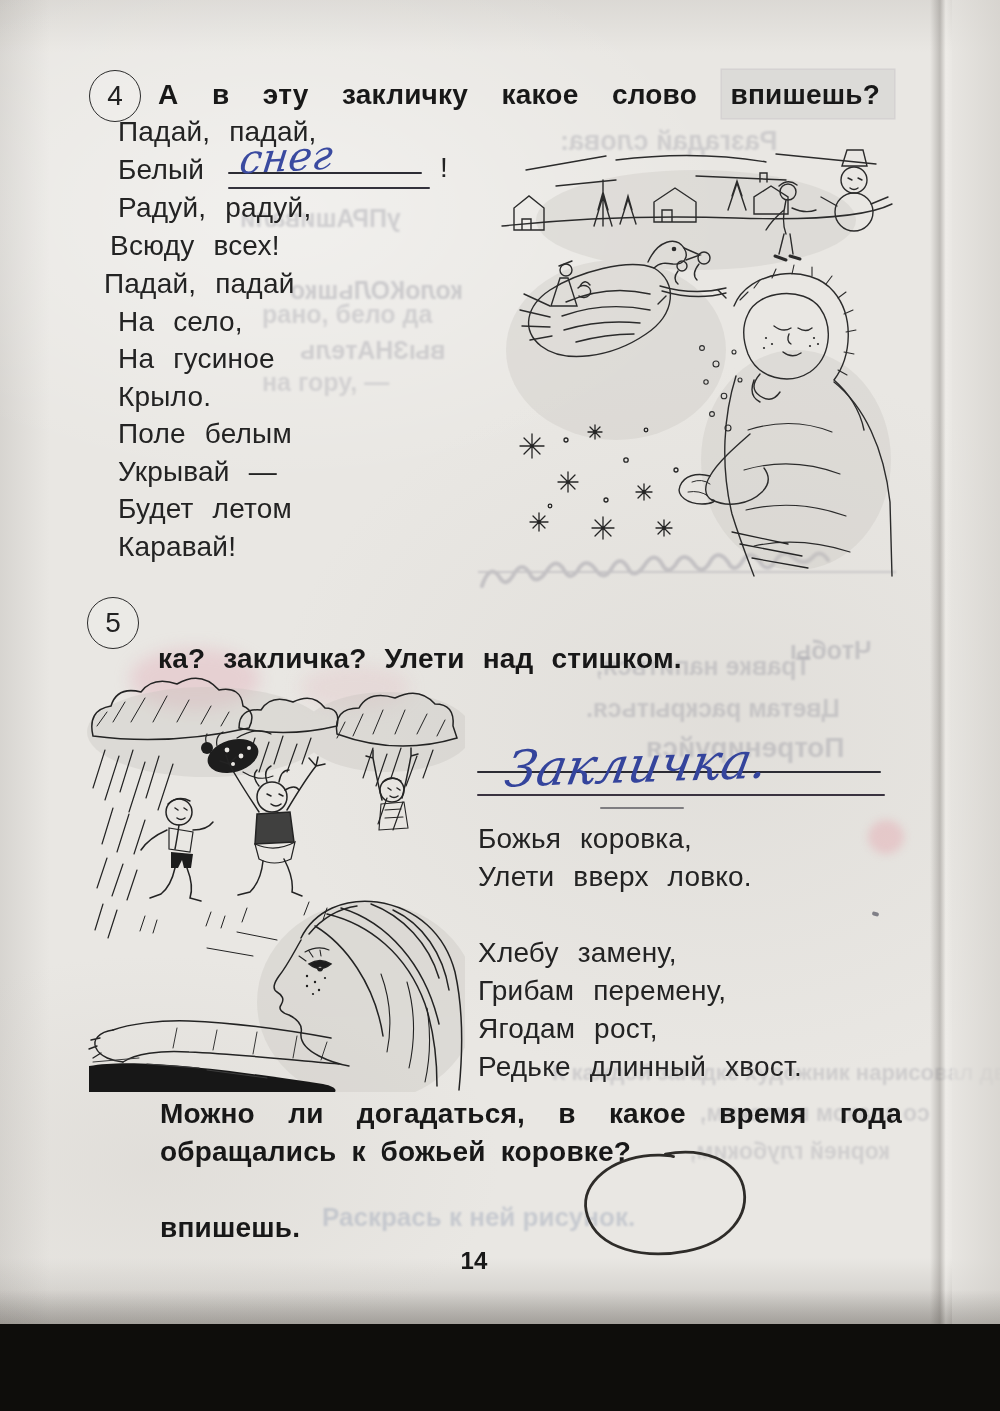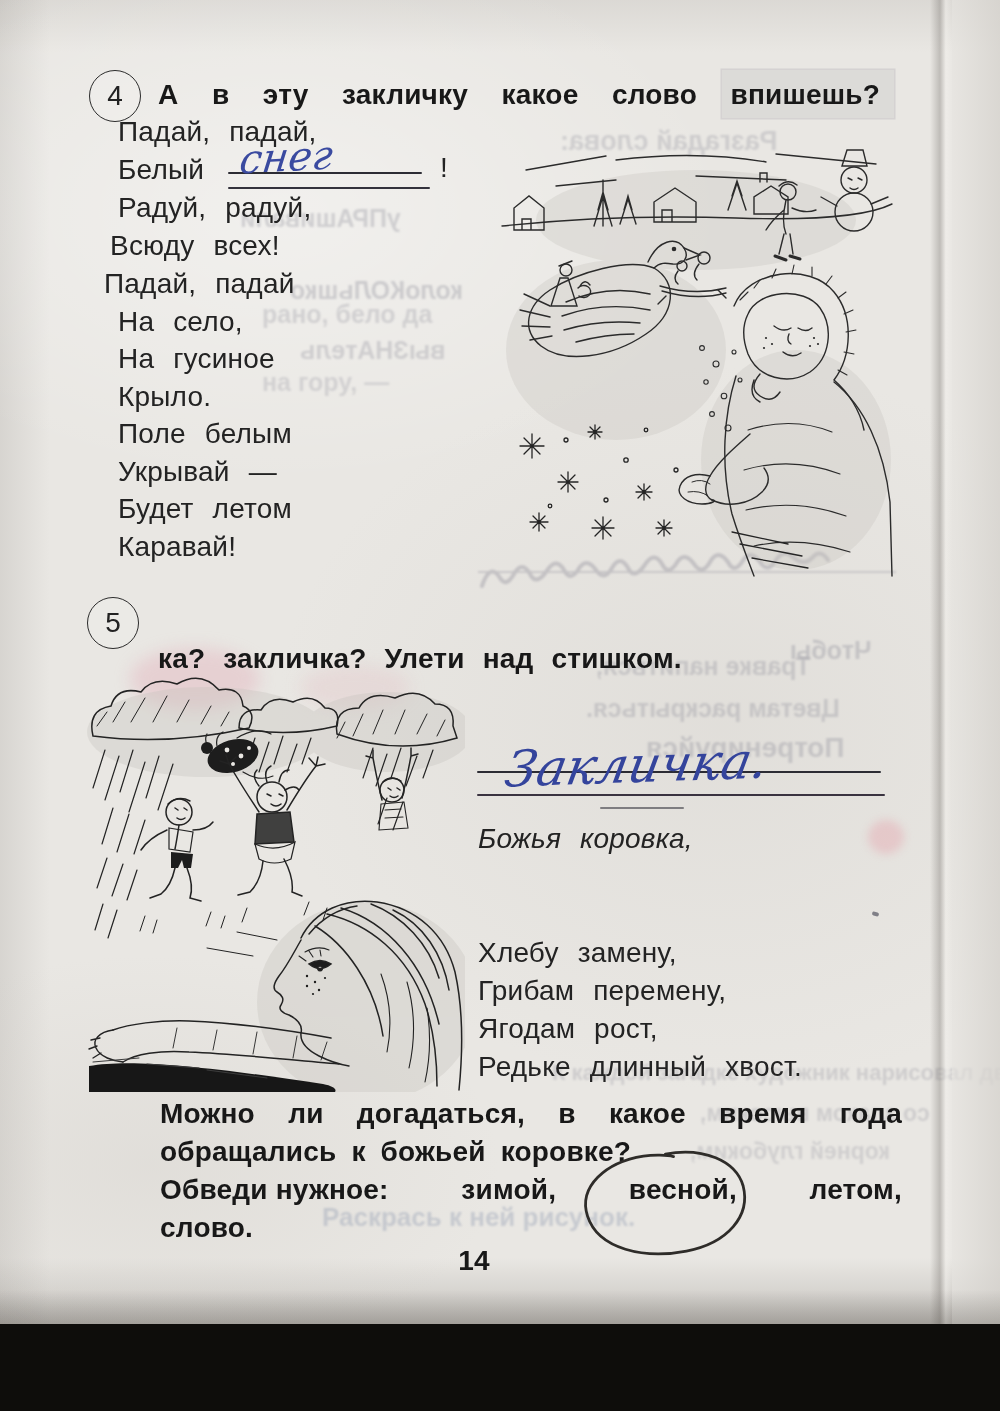--- a/index.html
+++ b/index.html
@@ -271,41 +271,36 @@
         <path d="M6,390 l46,-4 M60,392 l52,4 M120,398 l60,8" stroke="#3c3c3c" stroke-width="1"></path>
       </g>
     </svg>
 
     <div class="rule" style="left:477px;top:771px;width:404px;"></div>
     <div class="rule" style="left:477px;top:794px;width:408px;background:#3a3340;"></div>
     <div class="rule" style="left:600px;top:807px;width:84px;height:1.6px;opacity:.55;"></div>
     <div class="hand" style="left:506px;top:736px;font-size:50px;transform:rotate(-2deg) skewX(-12deg);color:#34449c;">Закличка.</div>
     <div style="position:absolute;left:872px;top:912px;width:7px;height:4px;background:#4a4a58;border-radius:2px;transform:rotate(18deg);opacity:.65;"></div>
 
-    <div class="print poem" style="left:478px;top:824px;font-style:italic;">Божья коровка,</div>
+    <div class="print poem" style="left:478px;top:824px;">Божья коровка,</div>
+    <div class="print poem" style="left:478px;top:862px;">Улети вверх ловко.</div>
     <div class="print poem" style="left:478px;top:938px;">Хлебу замену,</div>
     <div class="print poem" style="left:478px;top:976px;">Грибам перемену,</div>
     <div class="print poem" style="left:478px;top:1014px;">Ягодам рост,</div>
     <div class="print poem" style="left:478px;top:1052px;">Редьке длинный хвост.</div>
 
     <div class="print bold justify" style="left:160px;top:1099px;width:742px;">Можно ли догадаться, в какое время года</div>
     <div class="print bold" style="left:160px;top:1137px;word-spacing:7px;">обращались к божьей коровке?</div>
-    <div class="print bold flexline" style="left:160px;top:1175px;width:742px;">
-      <span>Обведи нужное:</span>
-      <span>зимой,</span>
-      <span>весной,</span>
-      <span>летом,</span>
-    </div>
-    <div class="print bold" style="left:160px;top:1213px;">слово.</div>
+    <div class="print bold" style="left:160px;top:1213px;">впишешь.</div>
 
     <svg width="190" height="116" viewBox="0 0 190 116" style="position:absolute;left:572px;top:1146px;">
       <path d="M96,8 C134,3 166,18 172,44 C178,74 154,100 112,106 C70,112 24,100 15,66 C7,36 36,13 74,9 C84,8 98,9 104,11" fill="none" stroke="#2e2c29" stroke-width="2.8" stroke-linecap="round" transform="rotate(-3 95 58)"></path>
     </svg>
 
-    <div class="print bold" style="left:452px;top:1246px;width:44px;text-align:center;font-size:28px;">14</div>
+    <div class="print bold" style="left:452px;top:1246px;width:44px;text-align:center;font-size:24px;">14</div>
 
     <div class="crease-right"></div>
     <div class="edge-right"></div>
     <div class="curl-bottom"></div>
   </div>
 
   <div style="position:absolute;left:0;top:1324px;width:1000px;height:87px;background:#0e0d0b;"></div>
 </div>
 
 </body></html>

